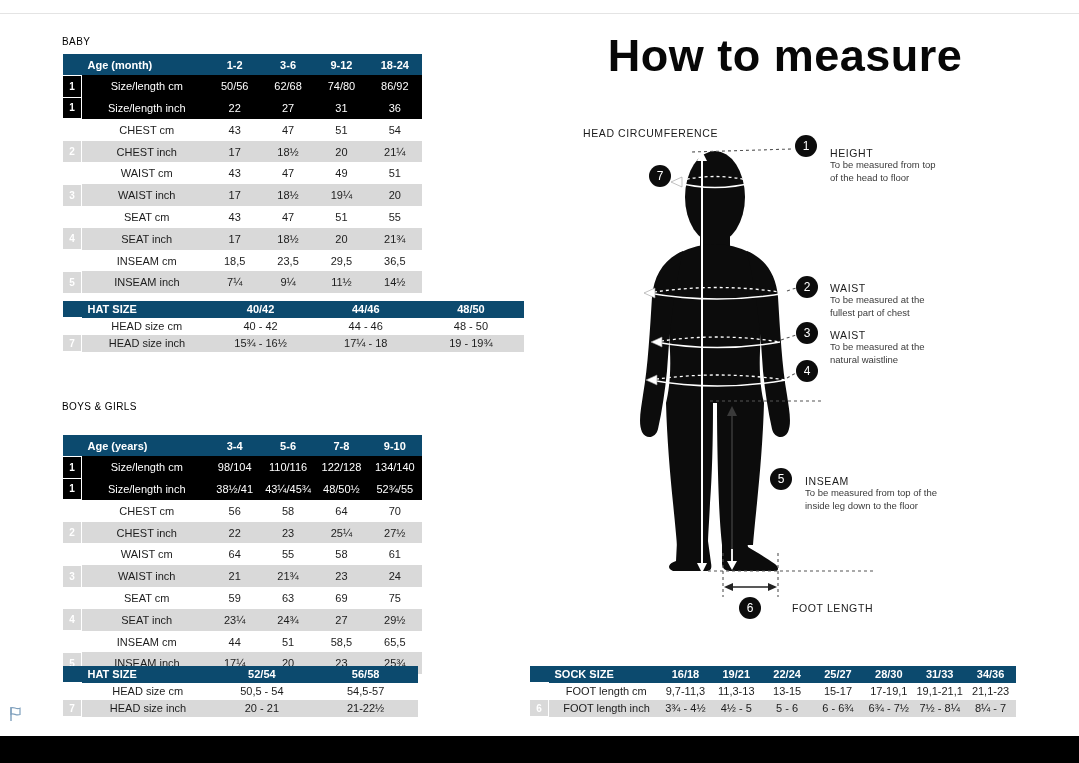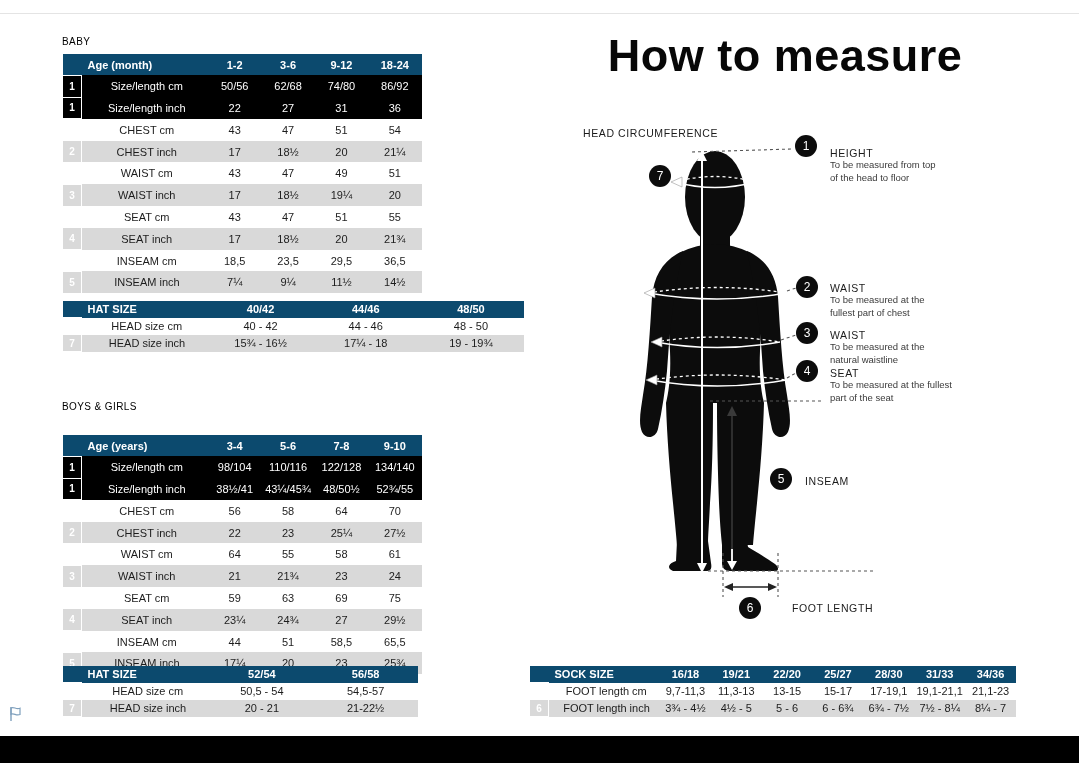--- a/index.html
+++ b/index.html
@@ -287,21 +287,21 @@
     </tbody>
   </table>
 
 <table class="sizes h20" id="t-sock" style="left:529px;top:666px;width:487px;--lw:103px">
     <thead>
       <tr>
         <th class="numcol"></th>
         <th class="labelcol">SOCK SIZE</th>
         <th class="valcol">16/18</th>
         <th class="valcol">19/21</th>
-        <th class="valcol">22/20</th>
+        <th class="valcol">22/24</th>
         <th class="valcol">25/27</th>
         <th class="valcol">28/30</th>
         <th class="valcol">31/33</th>
         <th class="valcol">34/36</th>
       </tr>
     </thead>
     <tbody>
       <tr class="light">
         <td class="numcell">6</td>
         <td class="labelcell">FOOT length cm</td>
@@ -417,27 +417,24 @@
   <div class="ann" style="left:250px;top:157px">
     <div class="ann-title">WAIST</div>
     <div class="ann-desc">To be measured at the
 fullest part of chest</div>
   </div>
   <div class="ann" style="left:250px;top:204px">
     <div class="ann-title">WAIST</div>
     <div class="ann-desc">To be measured at the
 natural waistline</div>
   </div>
-  <div class="ann" style="left:250px;top:242px">
-    <div class="ann-title">SEAT</div>
-    <div class="ann-desc">To be measured at the fullest
-part of the seat</div>
-  </div>
   <div class="ann" style="left:225px;top:350px">
     <div class="ann-title">INSEAM</div>
+    <div class="ann-desc">To be measured from top of the
+inside leg down to the floor</div>
   </div>
   <div class="ann" style="left:212px;top:477px">
     <div class="ann-title">FOOT LENGTH</div>
   </div>
 </div>
 
 <svg class="flag" viewBox="0 0 18 18">
   <path d="M4,2 L4,16" stroke="#7fa0bd" stroke-width="1.4" fill="none"></path>
   <path d="M4,3 C7,1.2 9,5 13,3.2 L13,9.5 C9,11.3 7,7.5 4,9.3 Z" fill="none" stroke="#7fa0bd" stroke-width="1.2"></path>
 </svg>

